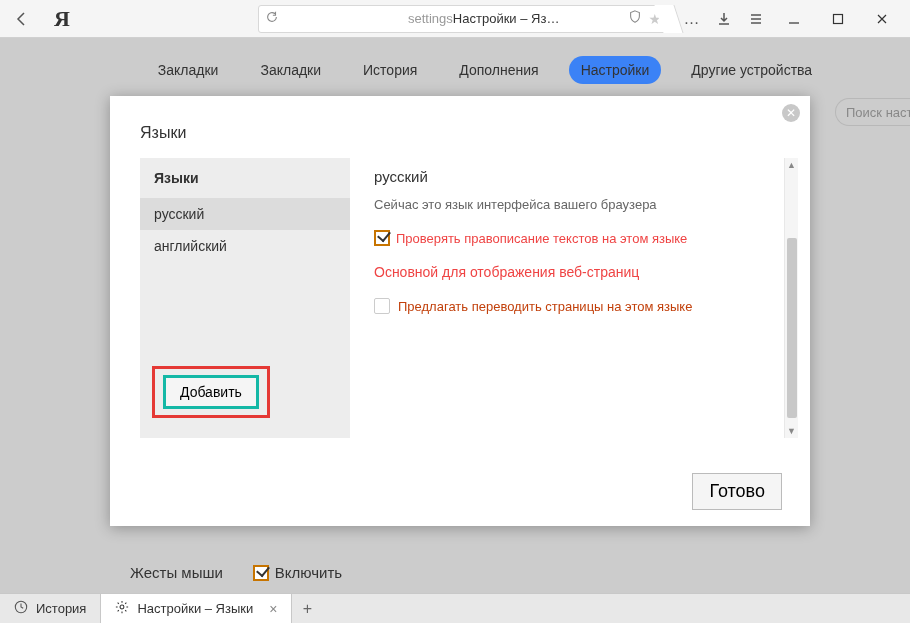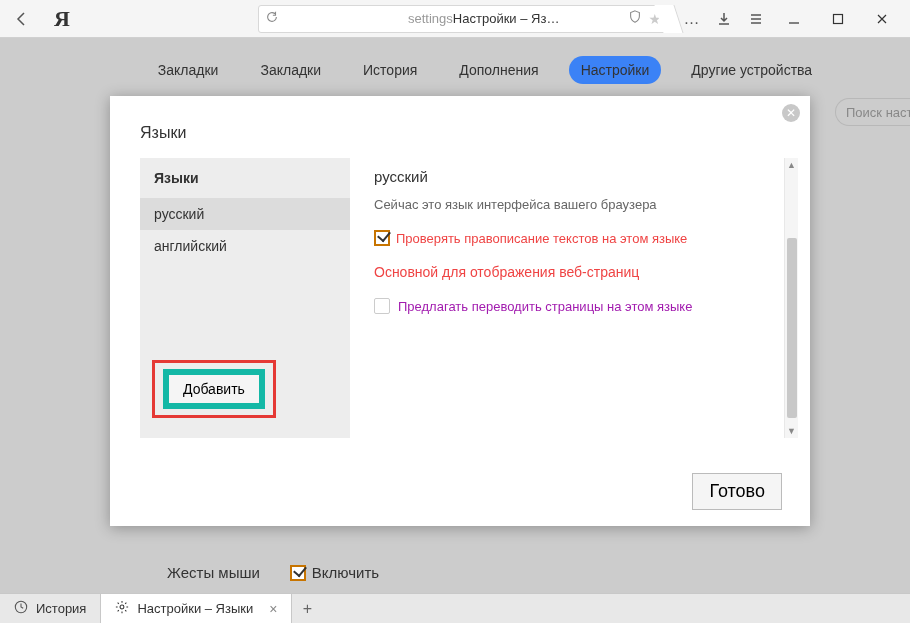--- a/index.html
+++ b/index.html
@@ -115,21 +115,20 @@
     }
     .gestures-row {
       position: absolute;
       left: 130px;
       bottom: 12px;
       display: flex;
       align-items: center;
       gap: 30px;
       font-size: 15px;
       color: #333;
-      margin-left: 37px;
     }
     .gestures-label { font-weight: normal; }
     .checkbox-orange {
       width: 16px;
       height: 16px;
       border: 2px solid #c77400;
       background: #fff;
       display: inline-flex;
       align-items: center;
       justify-content: center;
@@ -217,35 +216,35 @@
       bottom: 20px;
       left: 12px;
     }
     .add-highlight {
       border: 3px solid #e53935;
       padding: 6px 8px;
       display: inline-block;
     }
     .add-button {
       background: #f5f5f5;
-      border: 6px solid #14b8a6;
+      border: 3px solid #14b8a6;
       padding: 6px 14px;
       font-size: 14px;
       cursor: pointer;
     }
     .lang-detail {
       flex: 1;
       padding: 10px 0 0 24px;
       position: relative;
     }
     .lang-name { font-size: 15px; color: #333; margin-bottom: 12px; }
     .lang-note { font-size: 13px; color: #666; margin-bottom: 18px; }
     .lang-row { display: flex; align-items: center; font-size: 13px; color: #ef4444; margin-bottom: 18px; }
     .lang-row.sub { font-size: 14px; }
-    .lang-row.disabled { color: #a21caf; margin-top: 8px; }
+    .lang-row.disabled { color: #c2410c; margin-top: 8px; }
     .dialog-scroll {
       position: absolute;
       right: 0;
       top: 0;
       width: 14px;
       height: 100%;
       background: #f5f5f5;
       border-left: 1px solid #e8e8e8;
     }
     .scroll-arrow { height: 14px; display:flex; align-items:center; justify-content:center; color:#888; font-size:9px; }

